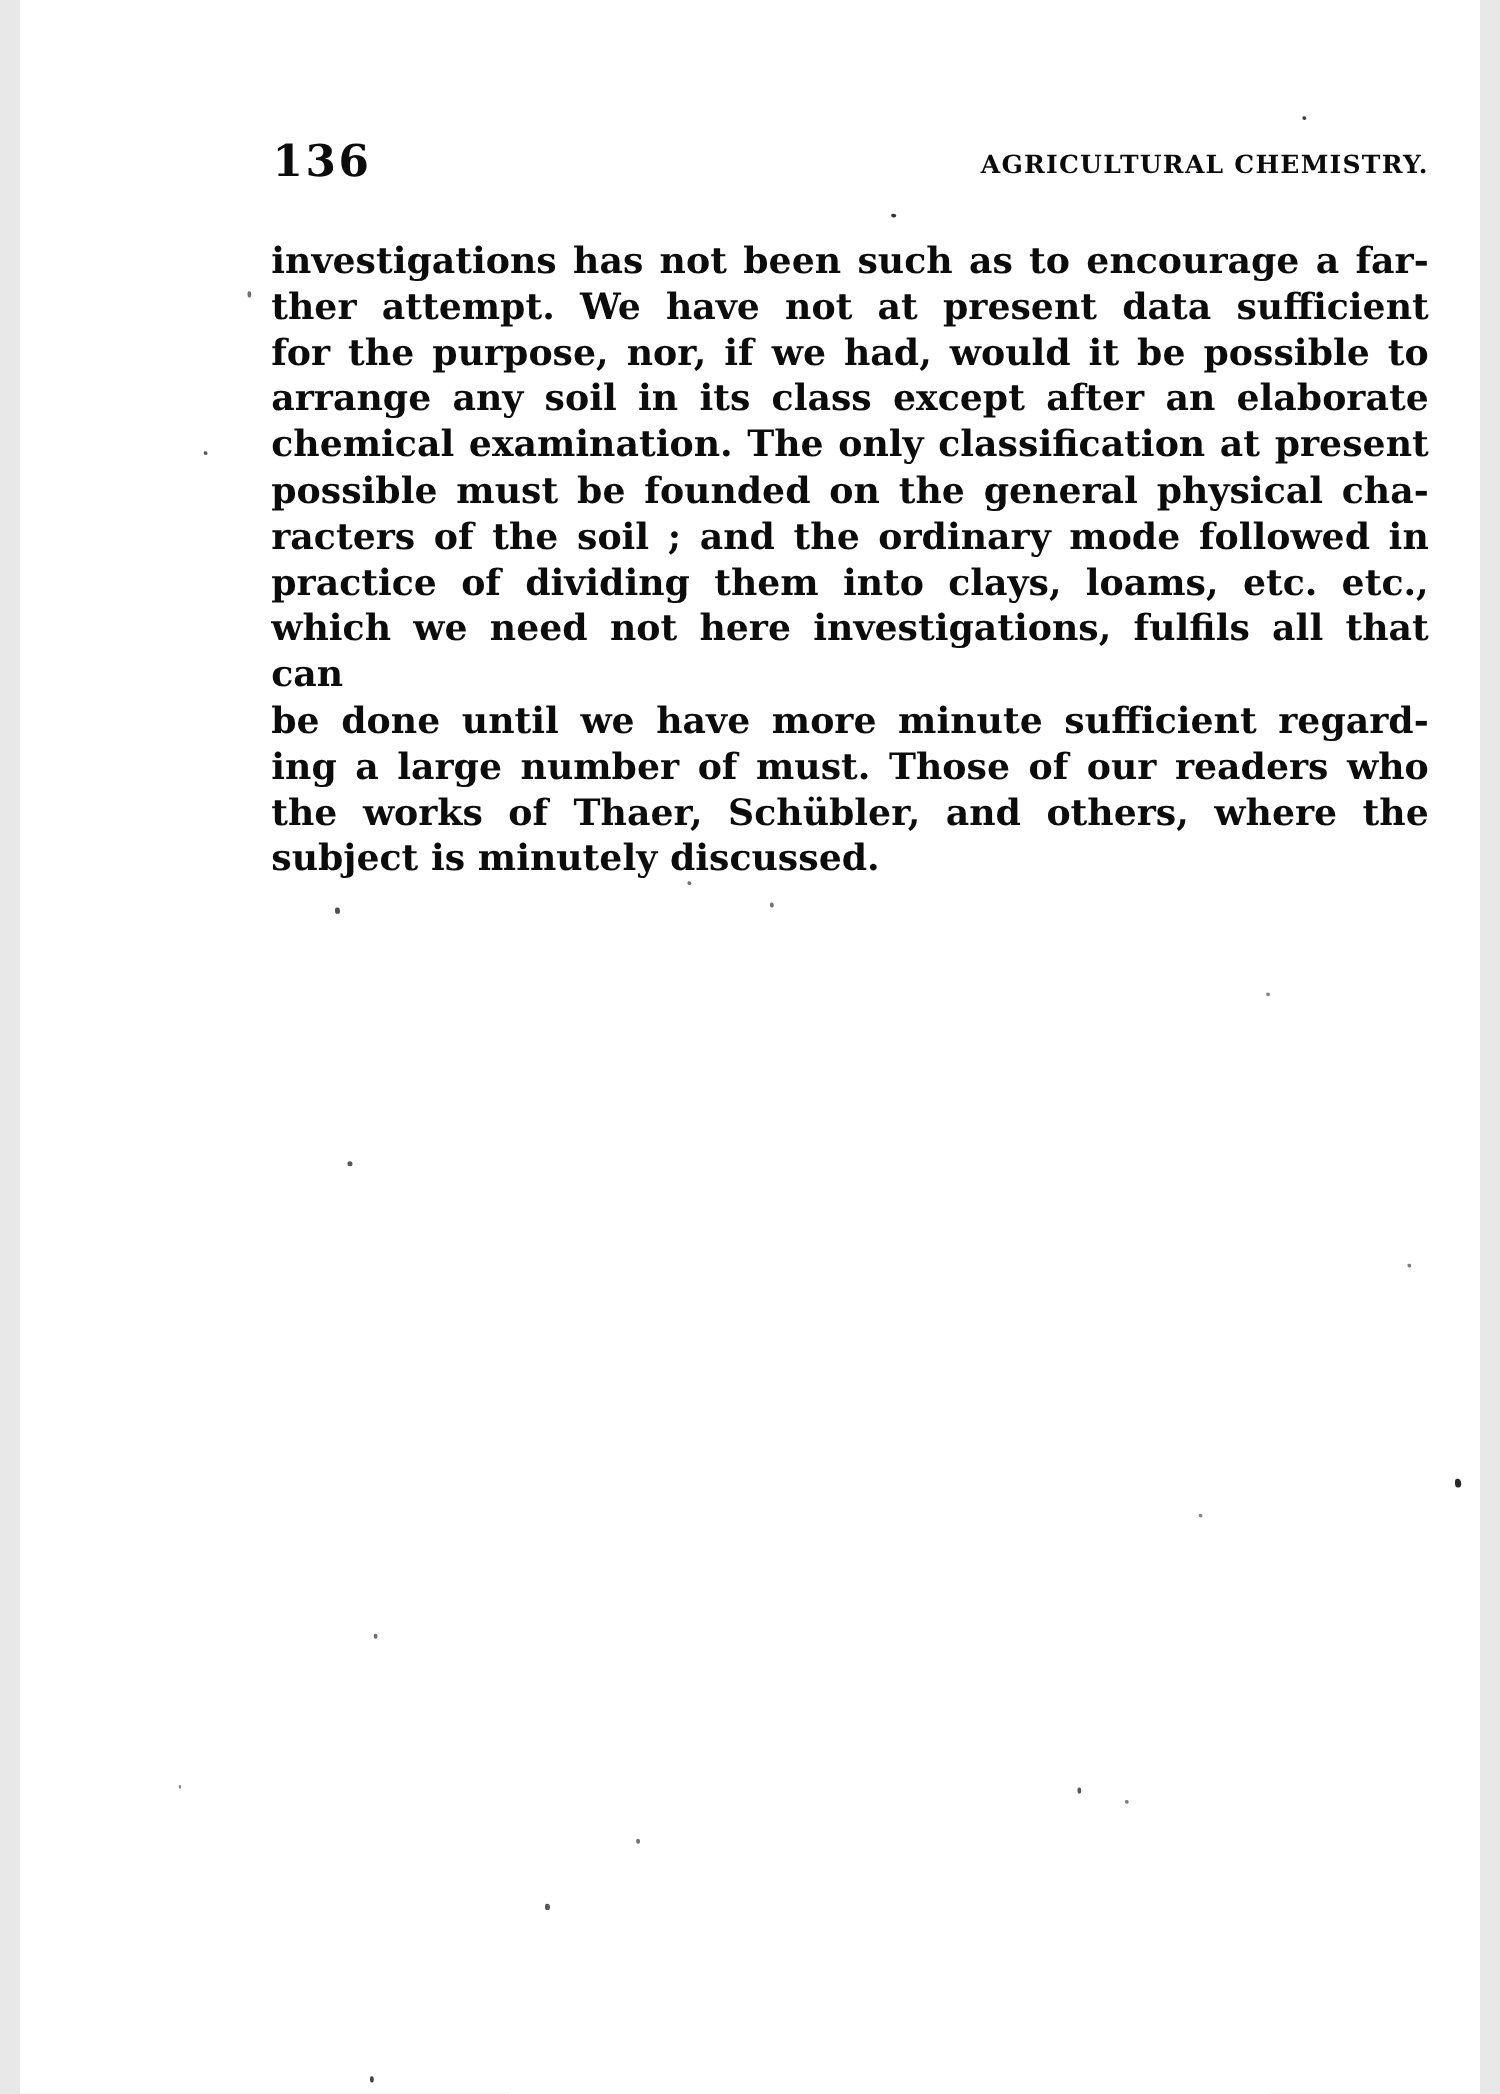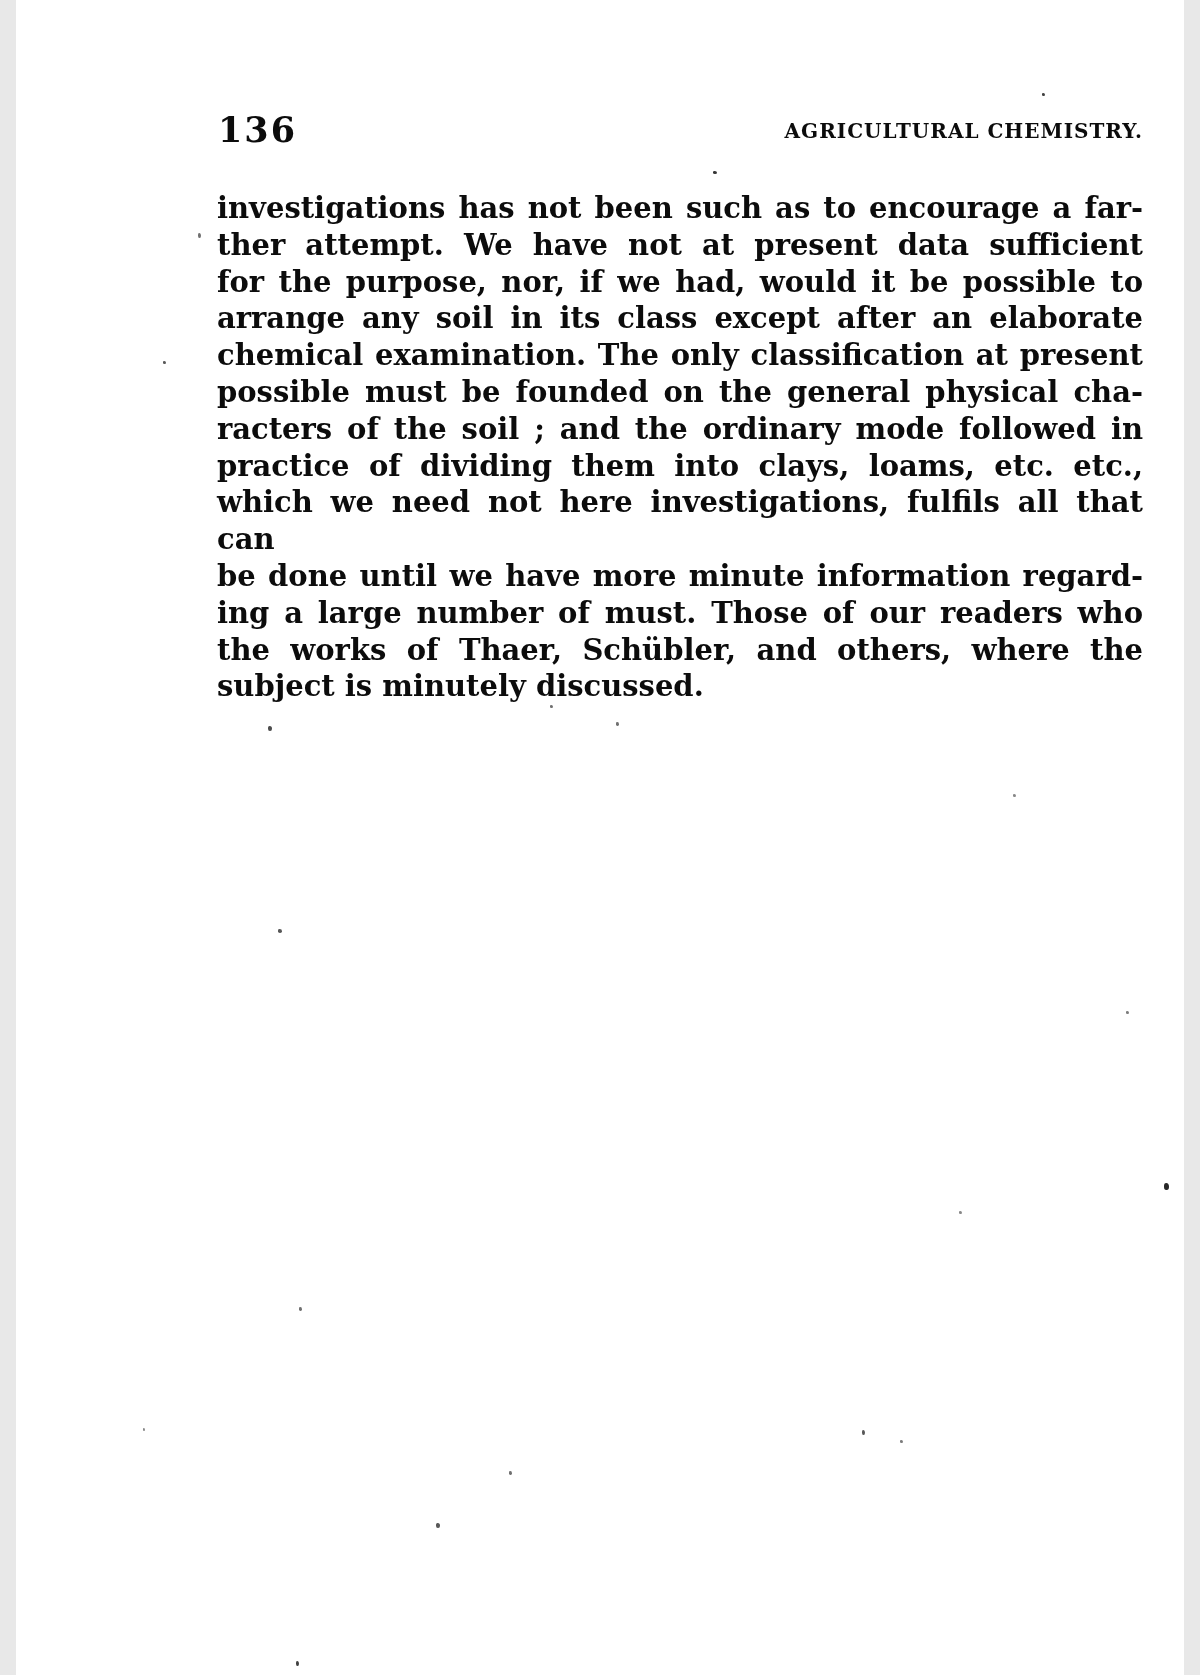--- a/index.html
+++ b/index.html
@@ -71,21 +71,21 @@
   <div class="body-text">
       <div class="line">investigations has not been such as to encourage a far-</div>
       <div class="line">ther attempt. We have not at present data sufficient</div>
       <div class="line">for the purpose, nor, if we had, would it be possible to</div>
       <div class="line">arrange any soil in its class except after an elaborate</div>
       <div class="line">chemical examination. The only classification at present</div>
       <div class="line">possible must be founded on the general physical cha-</div>
       <div class="line">racters of the soil ; and the ordinary mode followed in</div>
       <div class="line">practice of dividing them into clays, loams, etc. etc.,</div>
       <div class="line">which we need not here investigations, fulfils all that can</div>
-      <div class="line">be done until we have more minute information regard-</div>
+      <div class="line">be done until we have more minute sufficient regard-</div>
       <div class="line">ing a large number of must. Those of our readers who</div>
       <div class="line">the works of Thaer, Schübler, and others, where the</div>
       <div class="line last">subject is minutely discussed.</div>
     </div>
   <div id="speck-layer">
       <div class="speck" style="left: 1026px; top: 93px; width: 3px; height: 3px; opacity: 0.8;"></div>
       <div class="speck" style="left: 697px; top: 171px; width: 4px; height: 3px; opacity: 0.85;"></div>
       <div class="speck" style="left: 182px; top: 233px; width: 3px; height: 5px; opacity: 0.6;"></div>
       <div class="speck" style="left: 147px; top: 361px; width: 3px; height: 3px; opacity: 0.7;"></div>
       <div class="speck" style="left: 534px; top: 705px; width: 3px; height: 3px; opacity: 0.6;"></div>

